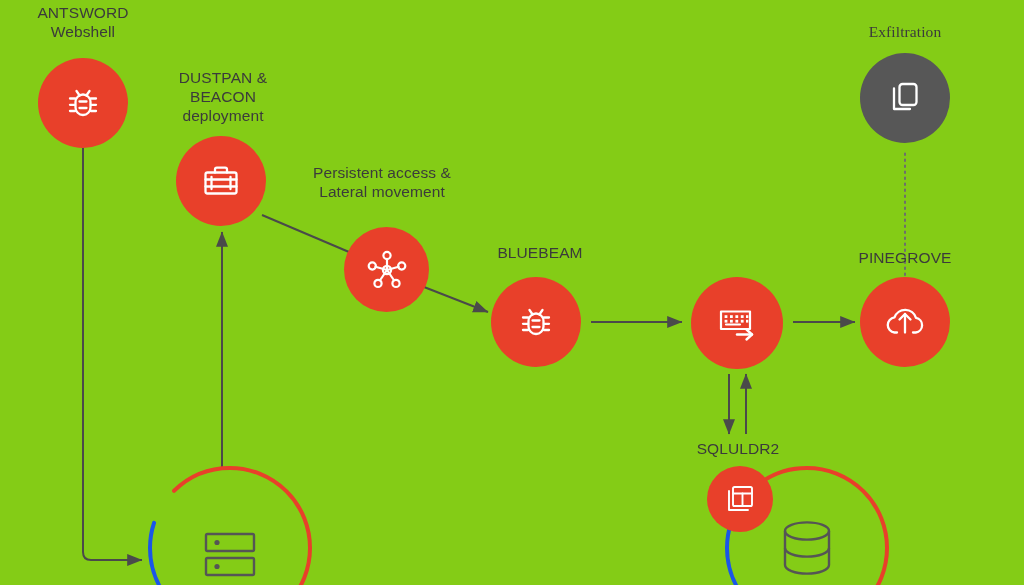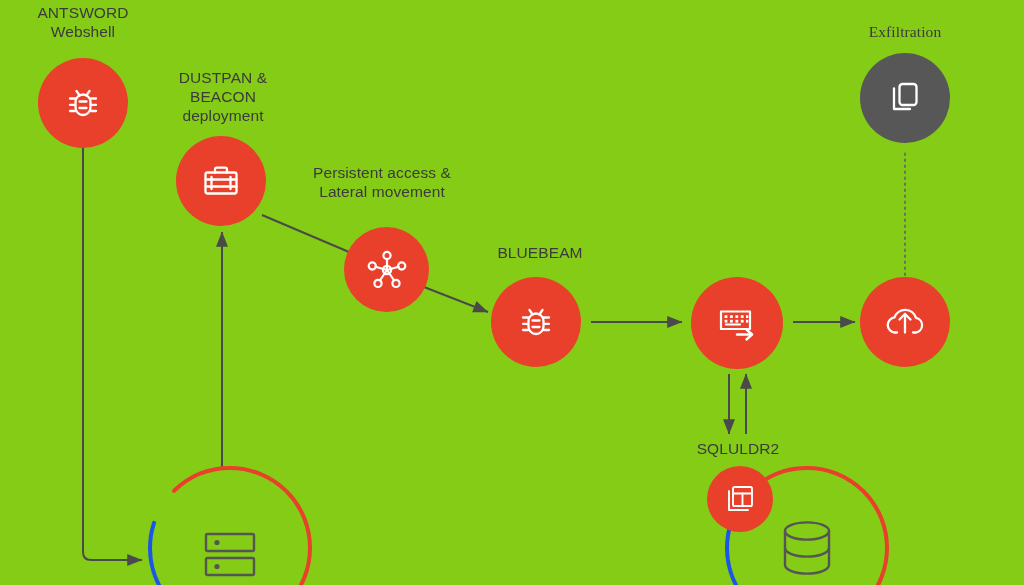--- a/index.html
+++ b/index.html
@@ -215,20 +215,21 @@
         <rect x="30.8" y="23.8" width="2.8" height="2.8"></rect>
         <rect x="36" y="23.8" width="2.3" height="2.8"></rect>
       </g>
       <g fill="none" stroke="#ffffff" stroke-width="2.4" stroke-linejoin="round" stroke-linecap="round">
         <path d="M27,38.5 L42,38.5"></path>
         <path d="M36.5,33.5 L42,38.5 L36.5,43.5"></path>
       </g>
     </svg>
   </div>
 
+  <div class="label" style="left:825px; top:248px; width:160px;">PINEGROVE</div>
   <div class="node red" style="left:860px; top:277px; width:90px; height:90px;">
     <svg width="54" height="54" viewBox="0 0 54 54">
       <g fill="none" stroke="#ffffff" stroke-width="2.3" stroke-linejoin="round" stroke-linecap="round">
         <path d="M19,37.5 L16.5,37.5 A7.6,7.6 0 0 1 16.5,22.4
                  A11.3,11.3 0 0 1 38,22.9
                  A7.4,7.4 0 0 1 37.8,37.5 L35,37.5"></path>
         <path d="M27,37.5 L27,19"></path>
         <path d="M21.5,24.5 L27,19 L32.5,24.5"></path>
       </g>
     </svg>

